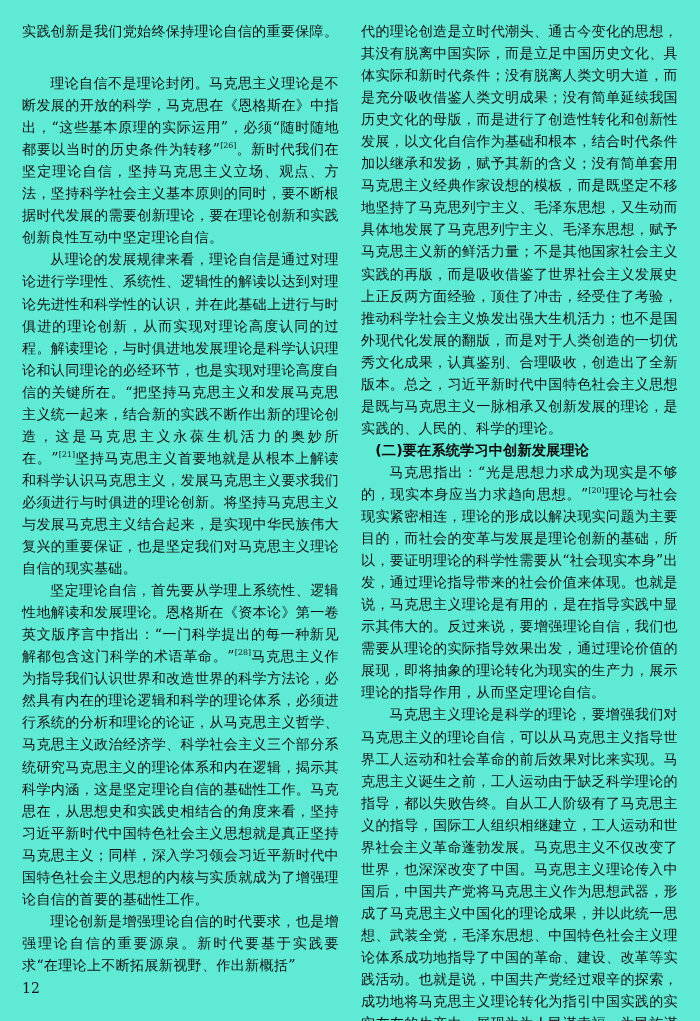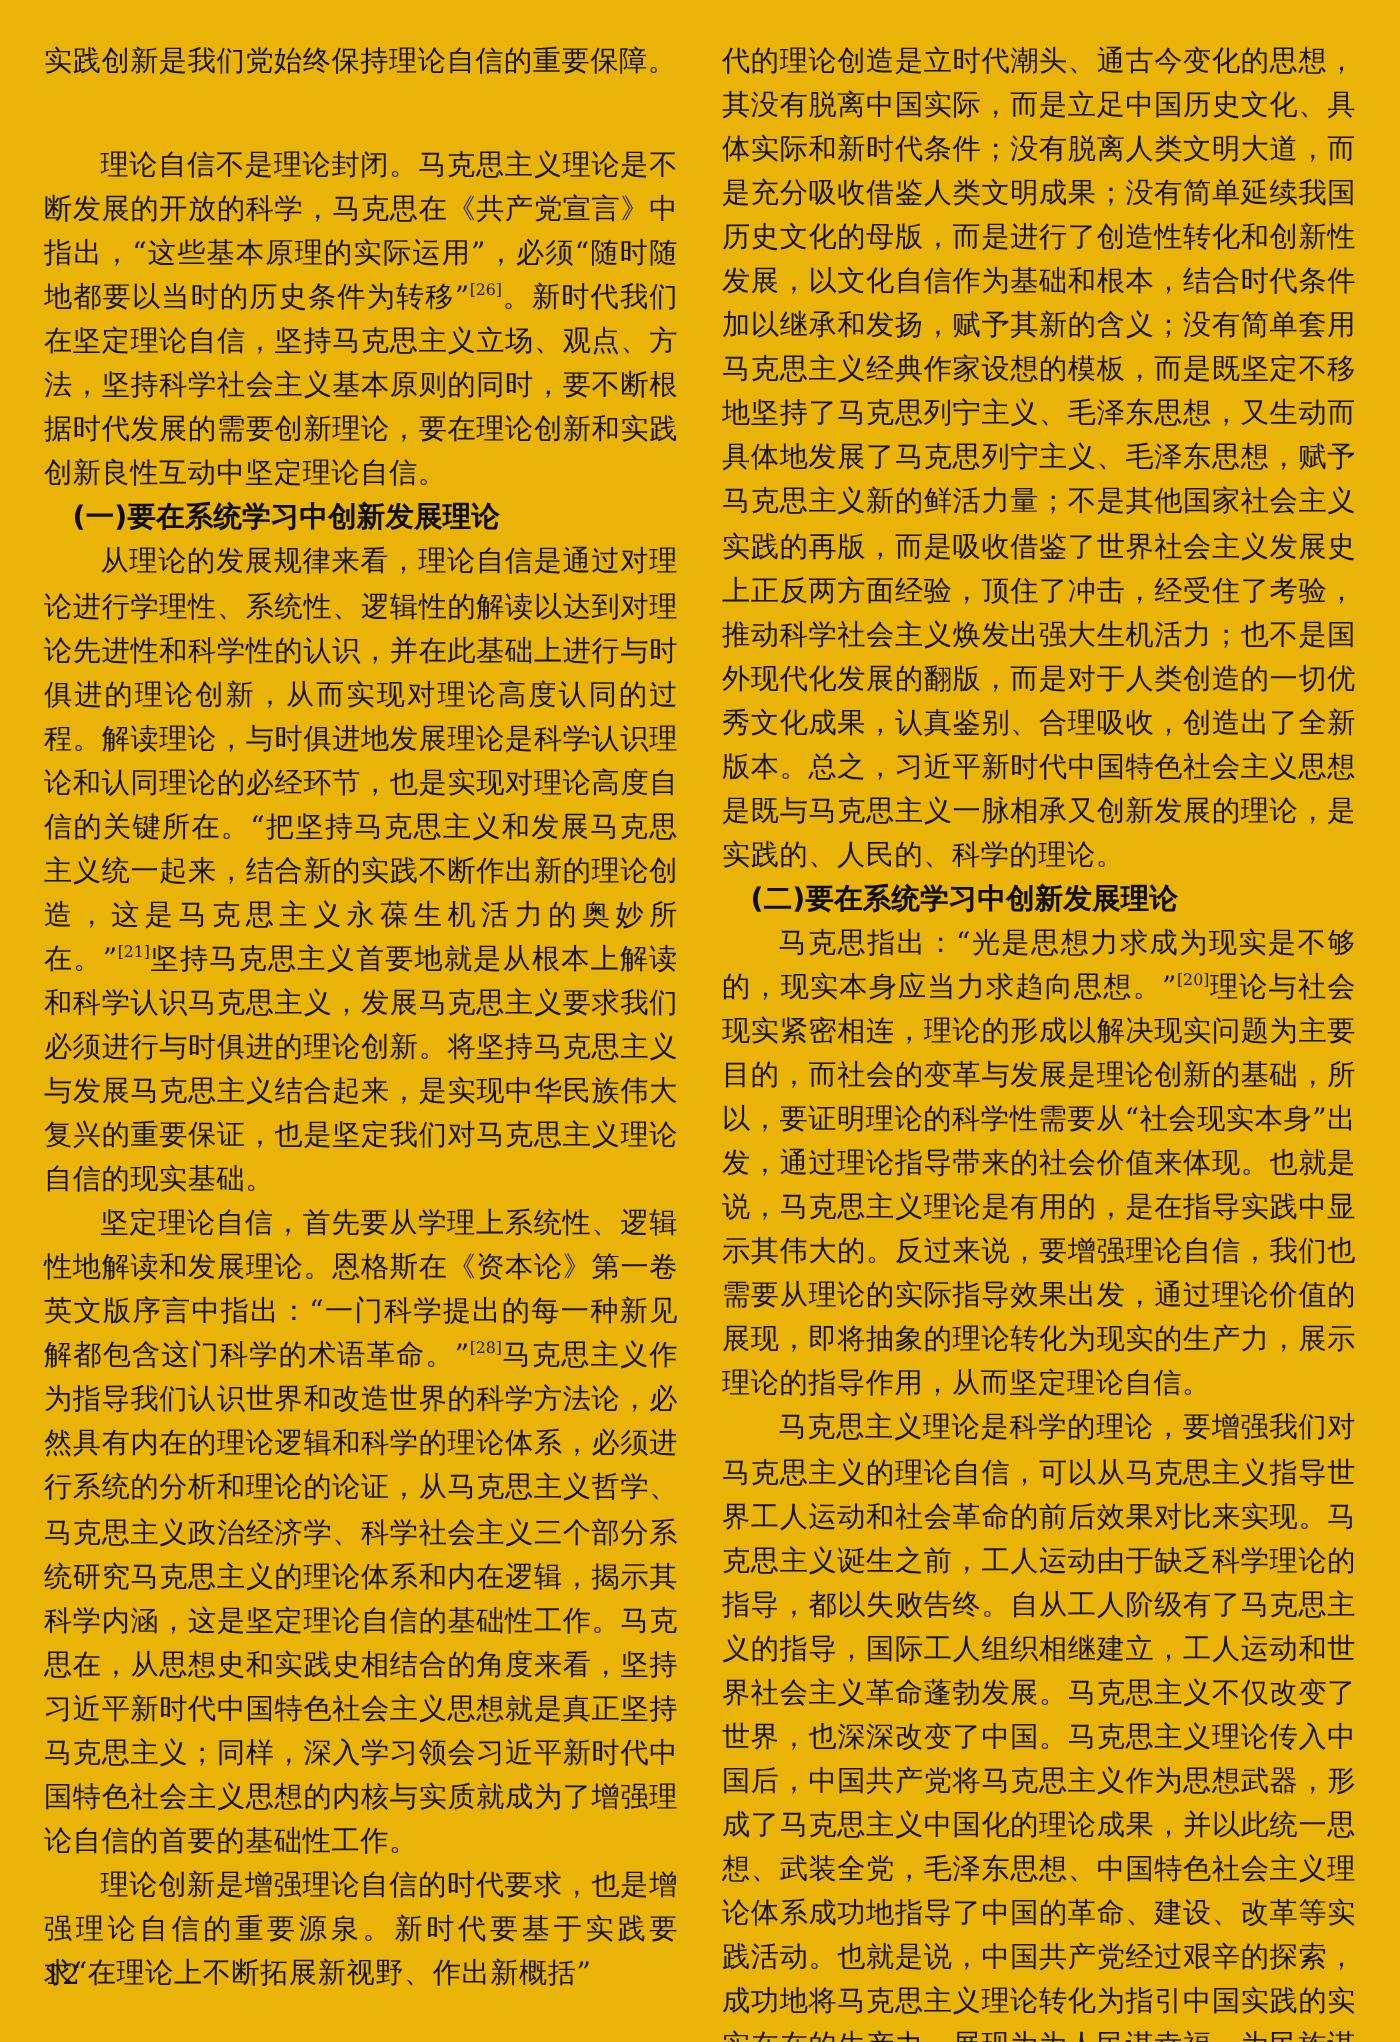--- a/index.html
+++ b/index.html
@@ -14,21 +14,21 @@
     color: #1a1a1a;
     position: relative;
     overflow: hidden;
   }
   .page {
     position: relative;
     width: 700px;
     height: 1021px;
     box-sizing: border-box;
     padding: 20px 22px 10px 22px;
-    background: #eab308;
+    background: #5eead4;
   }
   .columns {
     display: flex;
     flex-direction: row;
     width: 656px;
     height: 960px;
     gap: 22px;
     align-items: flex-start;
   }
   .col {
@@ -107,23 +107,22 @@
 
     <div class="col">
 
       <p class="body cont">实践创新是我们党始终保持理论自信的重要保障。</p>
 
       <div class="gap-before-major"></div>
 
 
       <div class="gap-after-major"></div>
 
-      <p class="body"><span>理论自信不是理论封闭。马克思主义理论是不断发展的开放的科学，马克思在《共产党宣言》中指出，“这些基本原理的实际运用”，必须“随时随地都要以当时的历史条件为转移”</span><sup class="cite">[26]</sup><span>。新时代我们在坚定理论自信，坚持马克思主义立场、观点、方法，坚持科学社会主义基本原则的同时，要不断根据时代发展的需要创新理论，要在理论创新和实践创新良性互动中坚定理论自信。</span></p>
+      <p class="body"><span>理论自信不是理论封闭。马克思主义理论是不断发展的开放的科学，马克思在《恩格斯在》中指出，“这些基本原理的实际运用”，必须“随时随地都要以当时的历史条件为转移”</span><sup class="cite">[26]</sup><span>。新时代我们在坚定理论自信，坚持马克思主义立场、观点、方法，坚持科学社会主义基本原则的同时，要不断根据时代发展的需要创新理论，要在理论创新和实践创新良性互动中坚定理论自信。</span></p>
 
-      <h3 class="sub">(一)要在系统学习中创新发展理论</h3>
 
       <p class="body"><span>从理论的发展规律来看，理论自信是通过对理论进行学理性、系统性、逻辑性的解读以达到对理论先进性和科学性的认识，并在此基础上进行与时俱进的理论创新，从而实现对理论高度认同的过程。解读理论，与时俱进地发展理论是科学认识理论和认同理论的必经环节，也是实现对理论高度自信的关键所在。“把坚持马克思主义和发展马克思主义统一起来，结合新的实践不断作出新的理论创造，这是马克思主义永葆生机活力的奥妙所在。”</span><sup class="cite">[21]</sup><span>坚持马克思主义首要地就是从根本上解读和科学认识马克思主义，发展马克思主义要求我们必须进行与时俱进的理论创新。将坚持马克思主义与发展马克思主义结合起来，是实现中华民族伟大复兴的重要保证，也是坚定我们对马克思主义理论自信的现实基础。</span></p>
 
       <p class="body"><span>坚定理论自信，首先要从学理上系统性、逻辑性地解读和发展理论。恩格斯在《资本论》第一卷英文版序言中指出：“一门科学提出的每一种新见解都包含这门科学的术语革命。”</span><sup class="cite">[28]</sup><span>马克思主义作为指导我们认识世界和改造世界的科学方法论，必然具有内在的理论逻辑和科学的理论体系，必须进行系统的分析和理论的论证，从马克思主义哲学、马克思主义政治经济学、科学社会主义三个部分系统研究马克思主义的理论体系和内在逻辑，揭示其科学内涵，这是坚定理论自信的基础性工作。马克思在，从思想史和实践史相结合的角度来看，坚持习近平新时代中国特色社会主义思想就是真正坚持马克思主义；同样，深入学习领会习近平新时代中国特色社会主义思想的内核与实质就成为了增强理论自信的首要的基础性工作。</span></p>
 
       <p class="body"><span>理论创新是增强理论自信的时代要求，也是增强理论自信的重要源泉。新时代要基于实践要求“在理论上不断拓展新视野、作出新概括”</span></p>
 
     </div>
 
     <div class="col">

